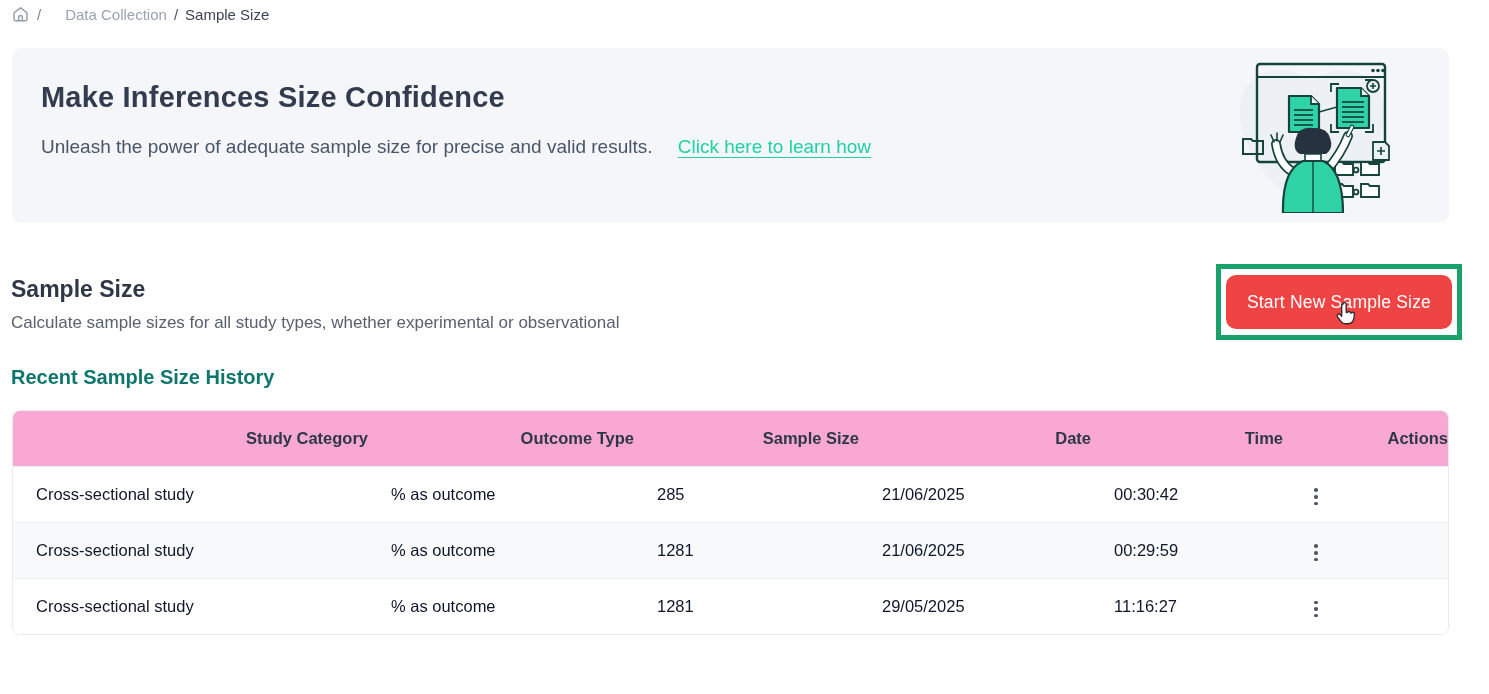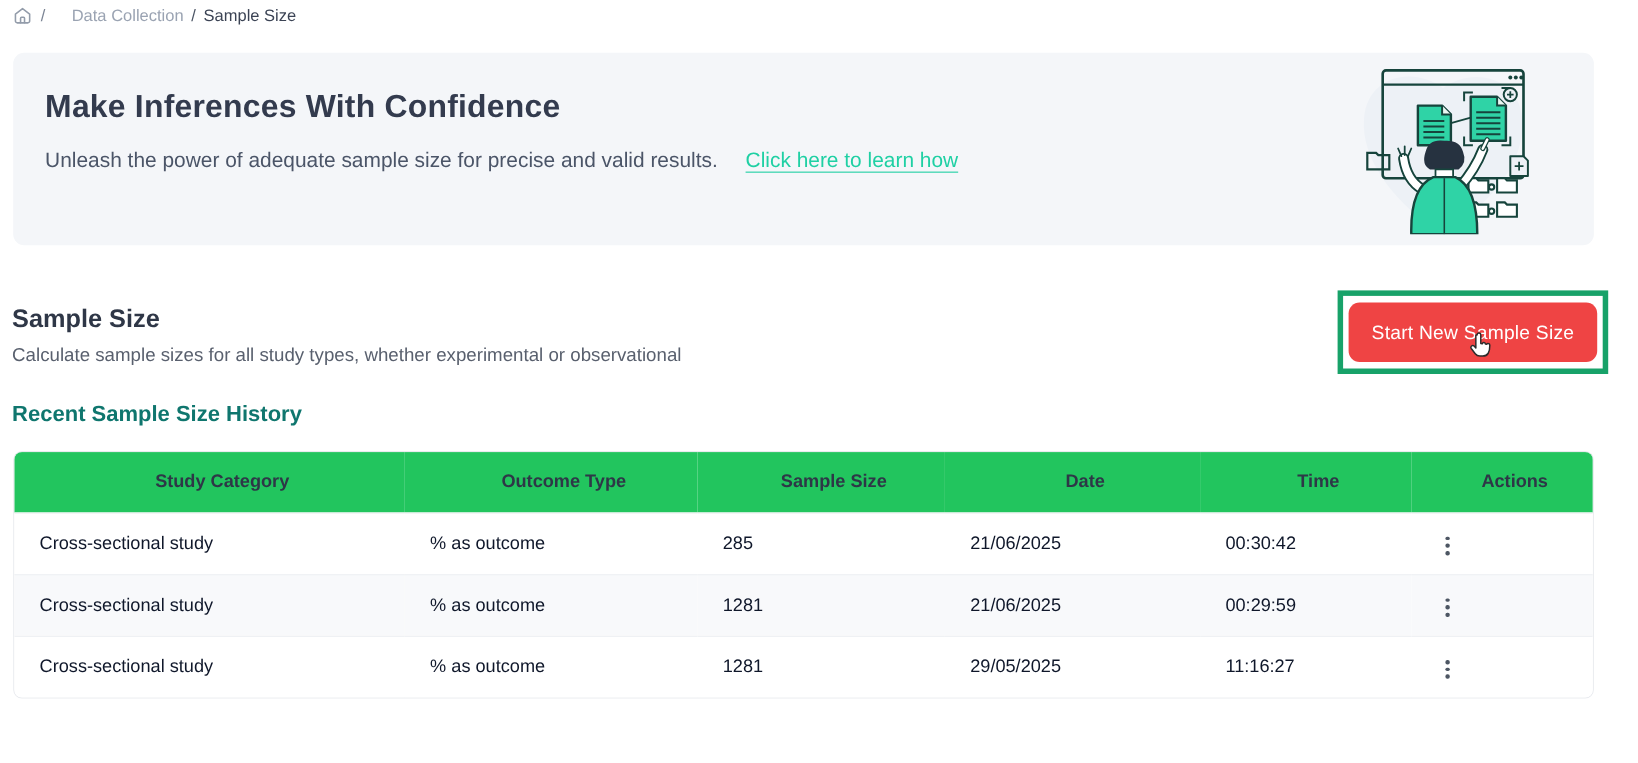--- a/index.html
+++ b/index.html
@@ -36,21 +36,21 @@
     display:flex; align-items:center; justify-content:center; cursor:pointer; letter-spacing:.2px; }
   .cursor-glyph { position:absolute; left:1332px; top:301px; width:27px; height:27px; pointer-events:none; }
 
   .history-title { position:absolute; left:11px; top:366px; font-size:20px; font-weight:700; color:#0f766e; }
 
   
   .table-wrap { position:absolute; left:12px; top:410px; width:1437px;
     border:1px solid #e9ebef; border-radius:8px; overflow:hidden; background:#fff; }
   table { width:100%; border-collapse:collapse; table-layout:fixed; }
   col.c1{width:355px} col.c2{width:266px} col.c3{width:225px} col.c4{width:232px} col.c5{width:192px} col.c6{width:auto}
-  thead th { height:55px; background:#22c55e; text-align:center; padding-left:23px;
+  thead th { height:55px; background:#f9a8d4; text-align:right; padding-left:23px;
     font-size:16.5px; font-weight:700; color:#2e3747; }
   tbody td { height:56px; padding-left:23px; font-size:16.5px; color:#0f172a;
     border-top:1px solid #eef0f3; background:#fff; }
   tr.alt td { background:#f8f9fb; }
   .kebab { display:inline-flex; flex-direction:column; gap:3px; padding:6px 8px;
     background:transparent; border:none; cursor:pointer; }
   .kebab span { width:3.6px; height:3.6px; border-radius:50%; background:#4d5663; }
 </style>
 </head>
 <body>
@@ -64,21 +64,21 @@
         <path d="M8.1 16.4 v-4.1 a1 1 0 0 1 1-1 h1.8 a1 1 0 0 1 1 1 v4.1"></path>
       </svg>
     </span>
     <span class="crumb-sep1">/</span>
     <span class="crumb-muted">Data Collection</span>
     <span class="crumb-sep2">/</span>
     <span class="crumb-current">Sample Size</span>
   </nav>
 
   <section class="hero">
-    <h1 class="hero-title">Make Inferences With Confidence</h1>
+    <h1 class="hero-title">Make Inferences Size Confidence</h1>
     <p class="hero-sub">
       <span>Unleash the power of adequate sample size for precise and valid results.</span>
       <a class="hero-link">Click here to learn how</a>
     </p>
 
     <svg class="hero-illustration" viewBox="0 0 170 155">
       <path d="M85 22 C58 2 16 10 13 50 C10 86 40 124 72 146 C79 151 91 151 98 146 C130 123 160 88 157 50 C154 12 112 2 85 22 Z" fill="#edf1f6"></path>
 
       <rect x="30" y="6" width="128" height="98" rx="3" fill="none" stroke="#16443c" stroke-width="2.4"></rect>
       <line x1="30" y1="19" x2="158" y2="19" stroke="#16443c" stroke-width="2"></line>

